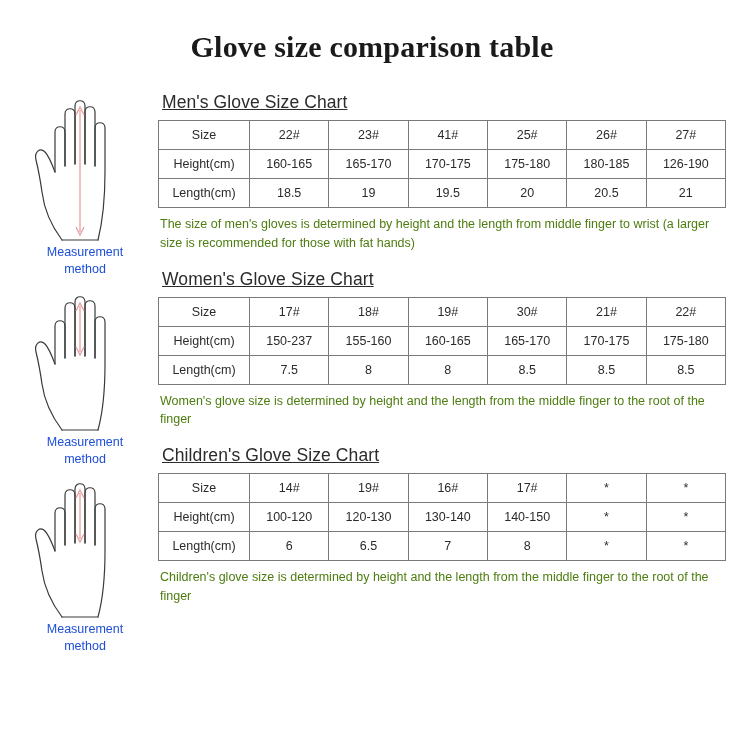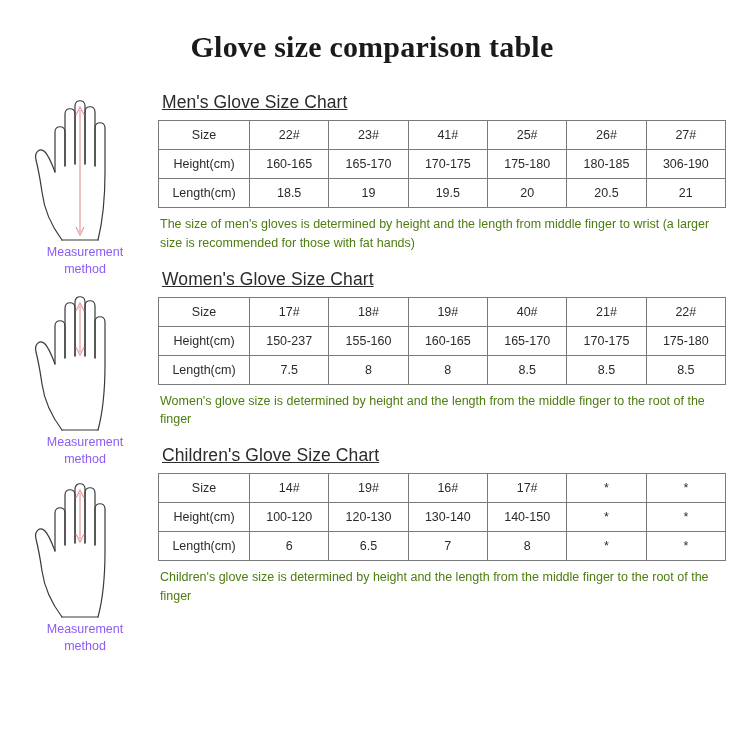--- a/index.html
+++ b/index.html
@@ -54,21 +54,21 @@
   }
   .hand-block.b1 { height: 200px; }
   .hand-block.b2 { height: 187px; }
   .hand-block.b3 { height: 190px; }
   .hand-svg {
     display: block;
   }
   .measure-label {
     text-align: center;
     font-size: 12.5px;
-    color: #8b5cf6;
+    color: #1d4ed8;
     line-height: 1.35;
     margin-top: 2px;
   }
   .section {
     margin-bottom: 6px;
   }
   .section-title {
     font-size: 17.5px;
     color: #2b2b2b;
     margin: 0 0 7px 4px;
@@ -201,21 +201,21 @@
               <td>26#</td>
               <td>27#</td>
             </tr>
             <tr>
               <td class="rowhead">Height(cm)</td>
               <td>160-165</td>
               <td>165-170</td>
               <td>170-175</td>
               <td>175-180</td>
               <td>180-185</td>
-              <td>306-190</td>
+              <td>126-190</td>
             </tr>
             <tr>
               <td class="rowhead">Length(cm)</td>
               <td>18.5</td>
               <td>19</td>
               <td>19.5</td>
               <td>20</td>
               <td>20.5</td>
               <td>21</td>
             </tr>
@@ -226,21 +226,21 @@
 
       <div class="section sec2">
         <h2 class="section-title">Women's Glove Size Chart</h2>
         <table class="size-table">
           <tbody>
             <tr>
               <td class="rowhead">Size</td>
               <td>17#</td>
               <td>18#</td>
               <td>19#</td>
-              <td>40#</td>
+              <td>30#</td>
               <td>21#</td>
               <td>22#</td>
             </tr>
             <tr>
               <td class="rowhead">Height(cm)</td>
               <td>150-237</td>
               <td>155-160</td>
               <td>160-165</td>
               <td>165-170</td>
               <td>170-175</td>

